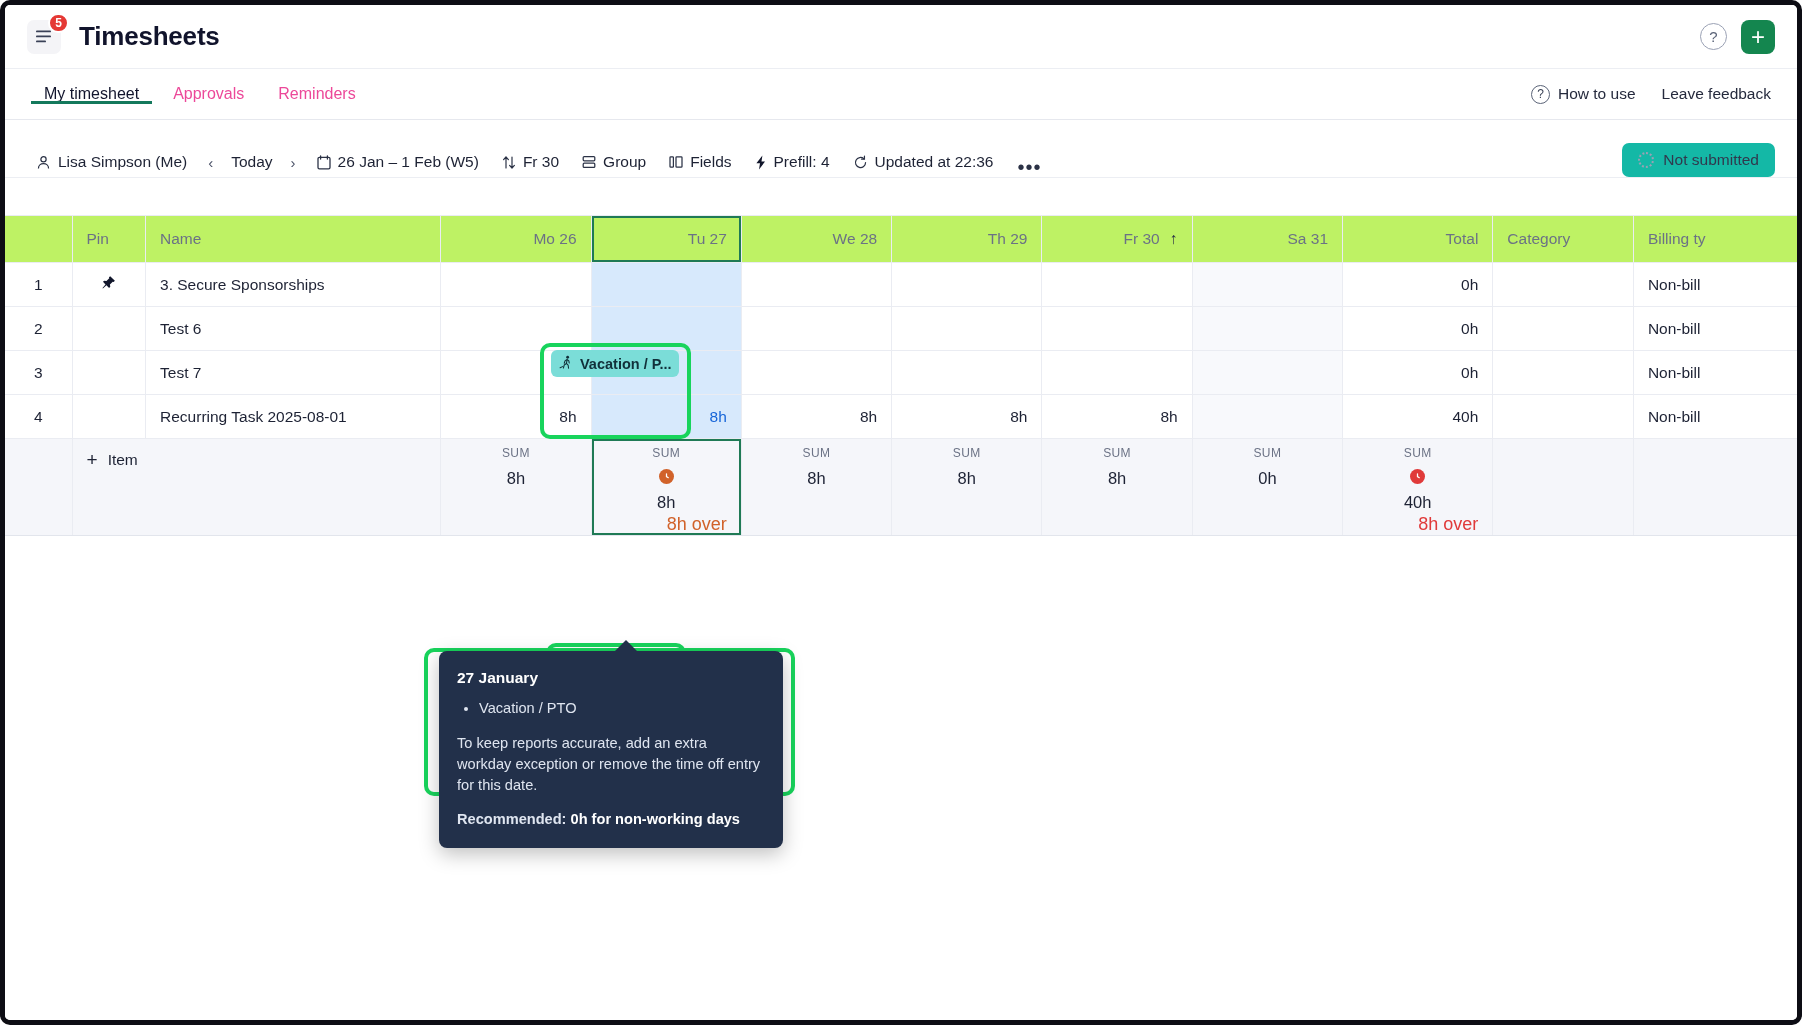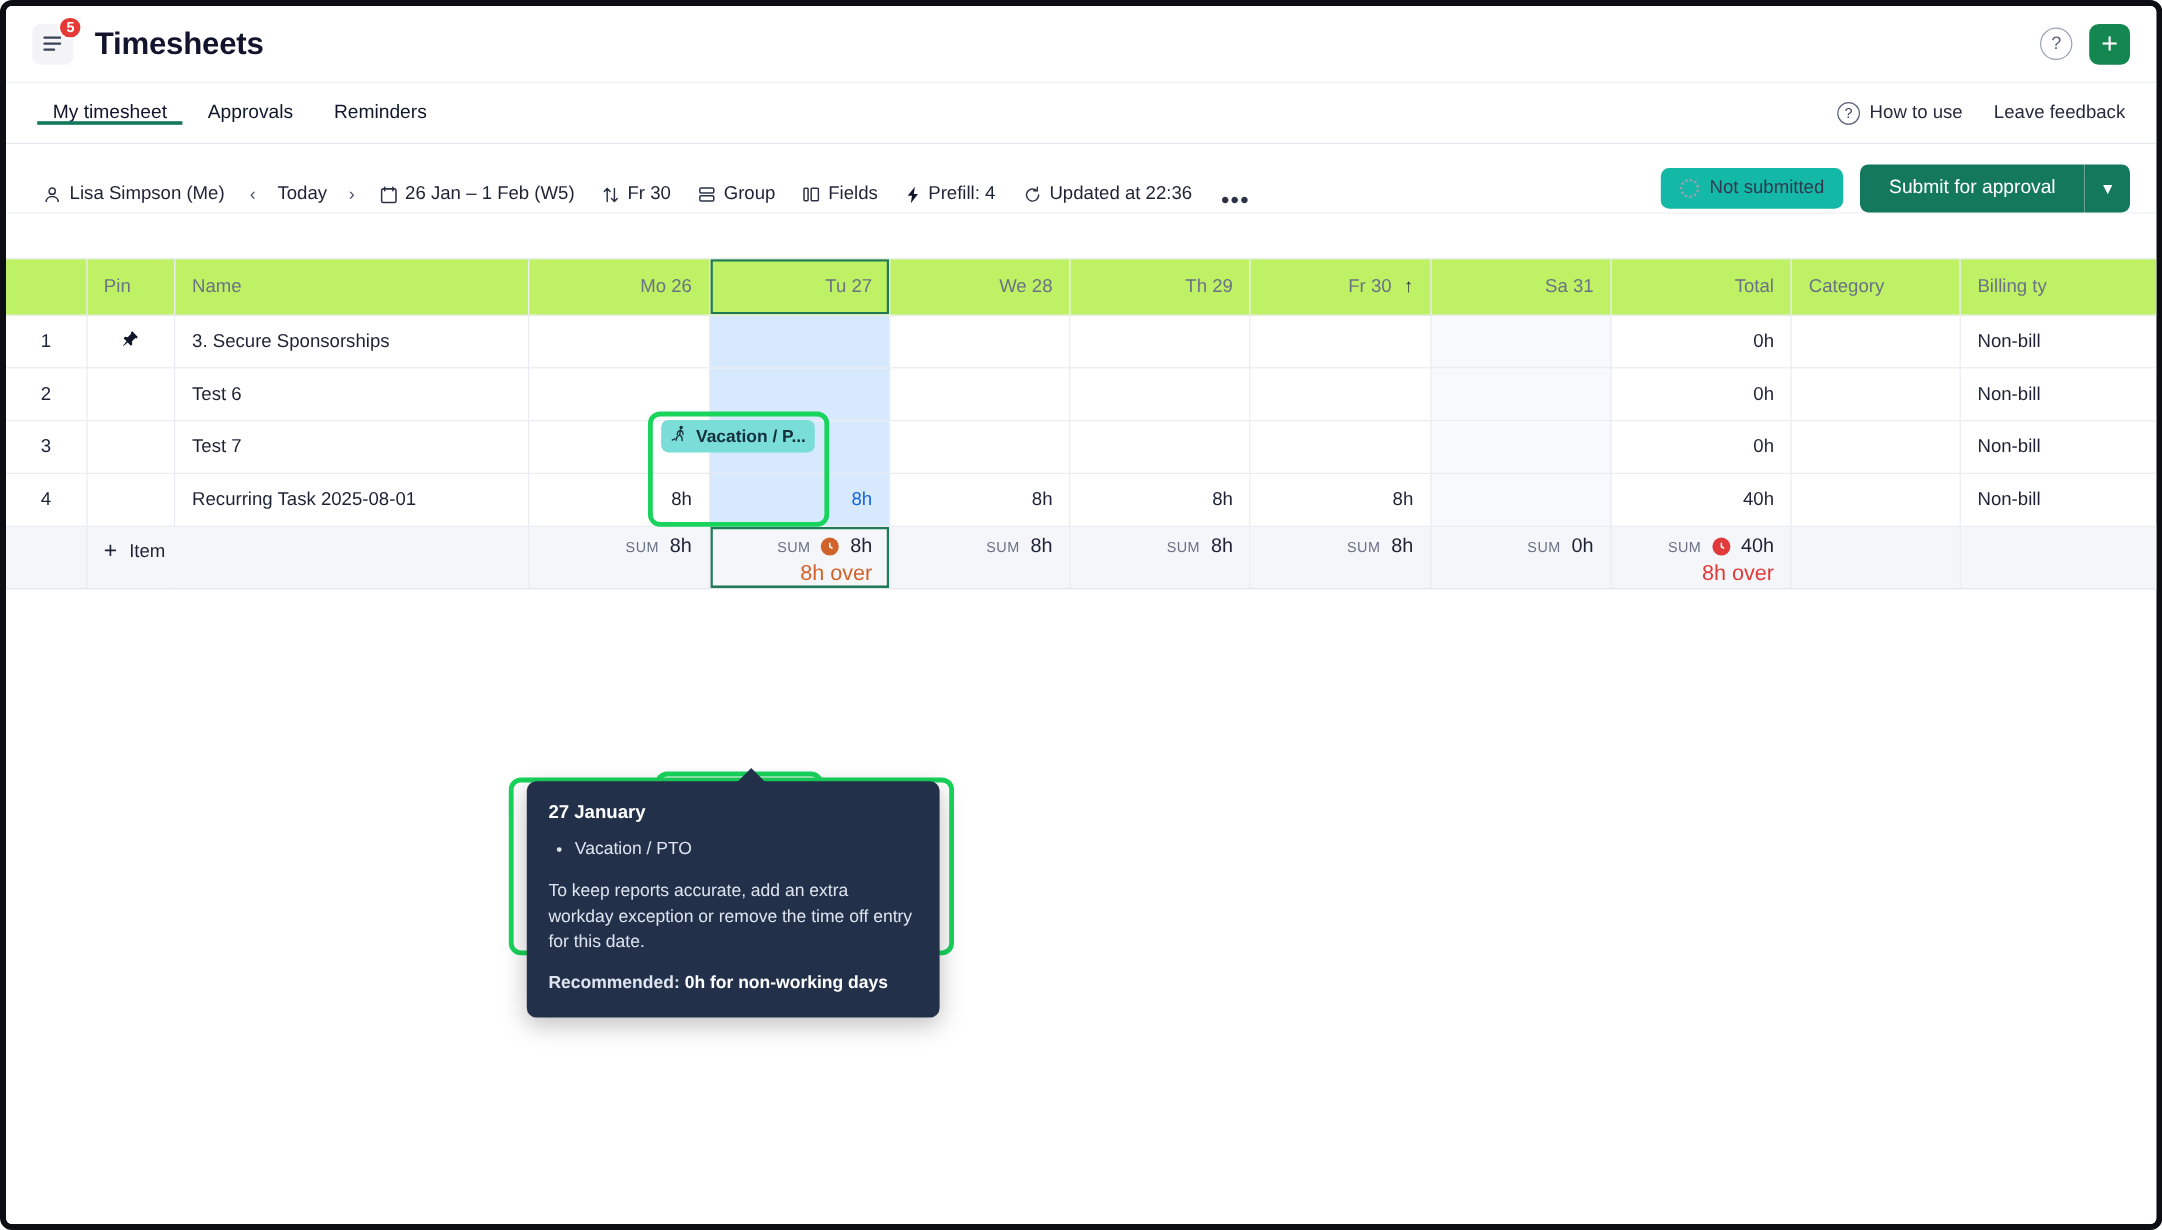--- a/index.html
+++ b/index.html
@@ -91,21 +91,21 @@
     border-bottom: 1px solid #e6e8ee;
     display: flex; align-items: stretch;
     padding: 16px 26px;
     flex: 0 0 auto;
   }
   .tabs { display: flex; align-items: stretch; gap: 8px; }
   .tab {
     display: flex; align-items: center;
     padding: 0 13px;
     font-size: 16px;
-    color: #0f172a;
+    color: #ec4899;
     cursor: pointer;
     position: relative;
   }
   .tab.active { color: #11142c; }
   .tab.active::after {
     content: "";
     position: absolute; left: 0; right: 0; bottom: -1px;
     height: 3px; background: #14795c;
   }
   .tabbar-right {
@@ -225,21 +225,21 @@
   td.sel-col .hr-val { color: #1665d8; }
 
   
   tr.sum-row td {
     background: #f5f6fa;
     border-bottom: 1px solid #e2e5ec;
     height: 52px;
     vertical-align: top;
     padding-top: 7px;
   }
-  .sum-inner { display: flex; align-items: center; justify-content: flex-end; gap: 9px; }
+  .sum-inner { display: flex; align-items: center; justify-content: flex-end; gap: 9px; flex-direction: column; }
   .sum-label { font-size: 12px; color: #6b7285; letter-spacing: .4px; }
   .sum-val { font-size: 16.5px; color: #1d2234; }
   .sum-sub { text-align: right; font-size: 18px; margin-top: 2px; }
   .sub-orange { color: #d1622a; }
   .sub-red { color: #e03a3a; }
   .clock-ic {
     width: 15px; height: 15px; border-radius: 50%;
     display: inline-flex; align-items: center; justify-content: center;
     flex: 0 0 auto;
   }
@@ -428,24 +428,20 @@
             </svg>
       </span>
       <span>Updated at 22:36</span>
     </div>
     <div class="dots">•••</div>
 
     <div class="toolbar-right">
       <div class="status-pill">
         <span class="spinner-ic"></span>
         <span>Not submitted</span>
-      </div>
-      <div class="submit-group">
-        <button class="submit-btn">Submit for approval</button>
-        <div class="submit-caret">▼</div>
       </div>
     </div>
   </div>
 
   <div class="grid-area">
     <div class="grid-spacer"></div>
 
     <table class="grid">
       <colgroup>
         <col class="c-num">

